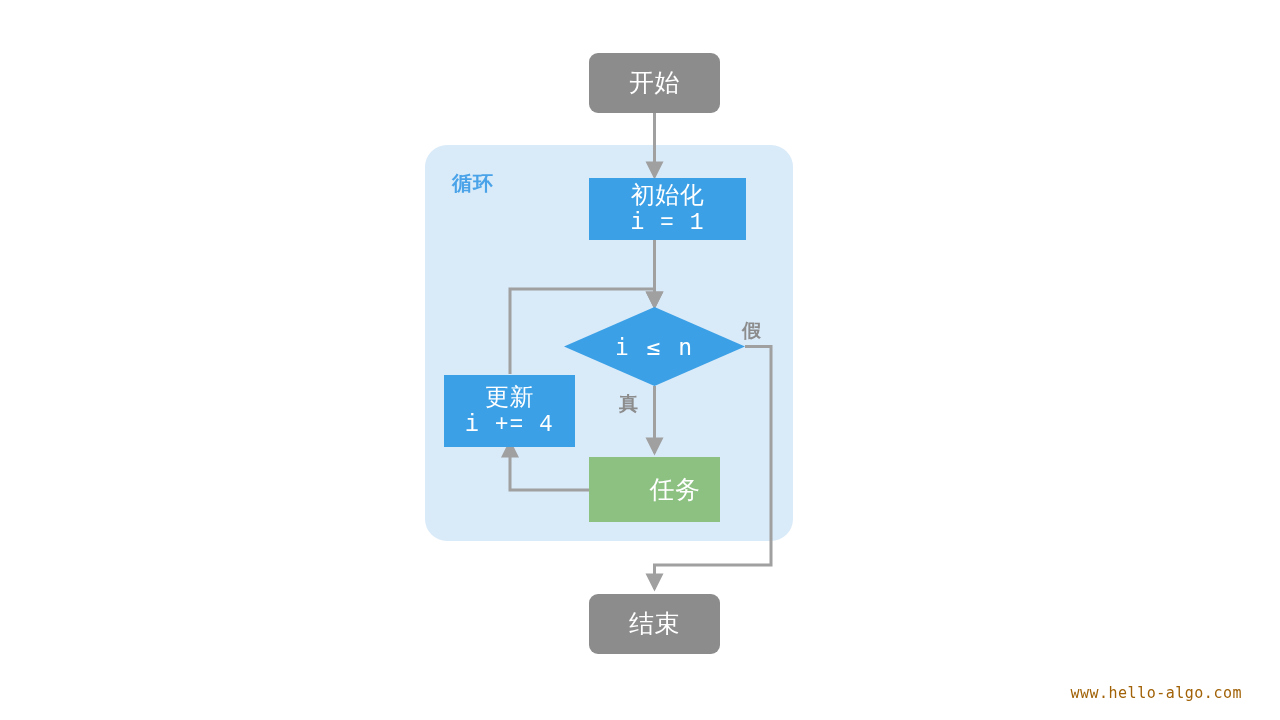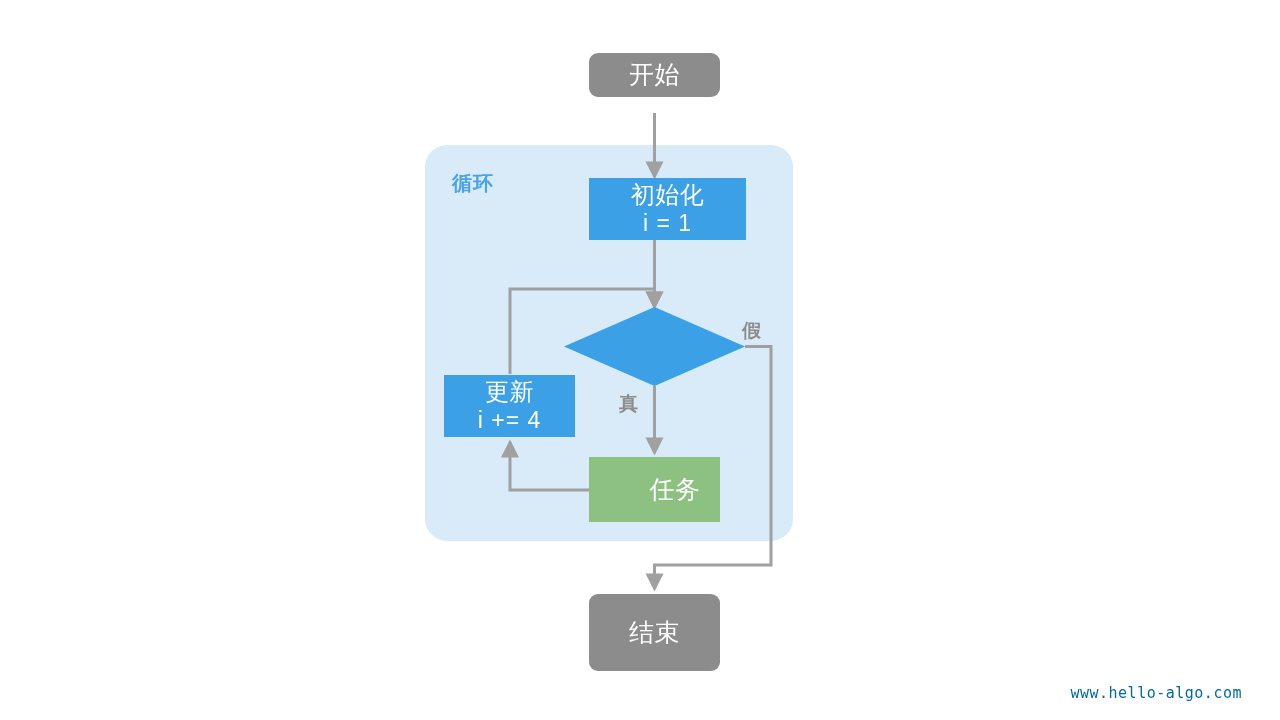--- a/index.html
+++ b/index.html
@@ -50,21 +50,21 @@
   }
   .node-task {
     background: #8cc182;
     font-size: 25px;
   }
   .node .line-cjk {
     font-family: "Liberation Sans", "DejaVu Sans", sans-serif;
     letter-spacing: 0.5px;
   }
   .node .line-code {
-    font-family: Liberation Sans, sans-serif;
+    font-family: Liberation Mono, monospace;
     font-size: 23px;
     letter-spacing: 1px;
   }
   .diamond-label {
     position: absolute;
     color: #ffffff;
     font-family: "DejaVu Sans Mono", "Liberation Mono", monospace;
     font-size: 23px;
     letter-spacing: 2px;
     display: flex;
@@ -83,21 +83,21 @@
     color: #4aa3e8;
     font-size: 20px;
     font-weight: bold;
     font-family: "Liberation Sans", "DejaVu Sans", sans-serif;
     letter-spacing: 1px;
   }
   .watermark {
     position: absolute;
     right: 38px;
     bottom: 18px;
-    color: #0369a1;
+    color: #a16207;
     font-family: "DejaVu Sans Mono", "Liberation Mono", monospace;
     font-size: 15px;
     letter-spacing: 0.5px;
   }
 </style>
 </head>
 <body>
 
 <div id="canvas">
 
@@ -120,40 +120,41 @@
 
     <path d="M510,374 L510,289 L654.5,289 L654.5,307" stroke="#a0a0a0" stroke-width="3" fill="none" marker-end="url(#arrowhead)"></path>
 
     <path d="M745,346.5 L771,346.5 L771,565 L654.5,565 L654.5,589" stroke="#a0a0a0" stroke-width="3" fill="none" marker-end="url(#arrowhead)"></path>
 
     <polygon points="654.5,307 745,346.5 654.5,386 564,346.5" fill="#3ba0e6"></polygon>
   </svg>
 
   <div class="group-label" style="left:452px; top:170px;">循环</div>
 
-  <div class="node node-terminal" style="left:589px; top:53px; width:131px; height:44px;">
+  <div class="node node-terminal" style="left:589px; top:53px; width:131px; height:60px;">
     <span class="line-cjk">开始</span>
   </div>
 
   <div class="node node-process" style="left:589px; top:178px; width:157px; height:62px;">
     <span class="line-cjk">初始化</span>
     <span class="line-code">i = 1</span>
   </div>
 
+  <div class="diamond-label" style="left:584px; top:330px; width:141px; height:33px;">i ≤ n</div>
 
-  <div class="node node-process" style="left:444px; top:375px; width:131px; height:62px;">
+  <div class="node node-process" style="left:444px; top:375px; width:131px; height:72px;">
     <span class="line-cjk">更新</span>
     <span class="line-code">i += 4</span>
   </div>
 
   <div class="node node-task" style="left:589px; top:457px; width:131px; height:65px;padding-left:41px;">
     <span class="line-cjk">任务</span>
   </div>
 
-  <div class="node node-terminal" style="left:589px; top:594px; width:131px; height:77px;align-items:center;">
+  <div class="node node-terminal" style="left:589px; top:594px; width:131px; height:60px;align-items:center;">
     <span class="line-cjk">结束</span>
   </div>
 
   <div class="edge-label" style="left:619px; top:391px;">真</div>
   <div class="edge-label" style="left:742px; top:318px;">假</div>
 
   <div class="watermark">www.hello-algo.com</div>
 
 </div>
 

